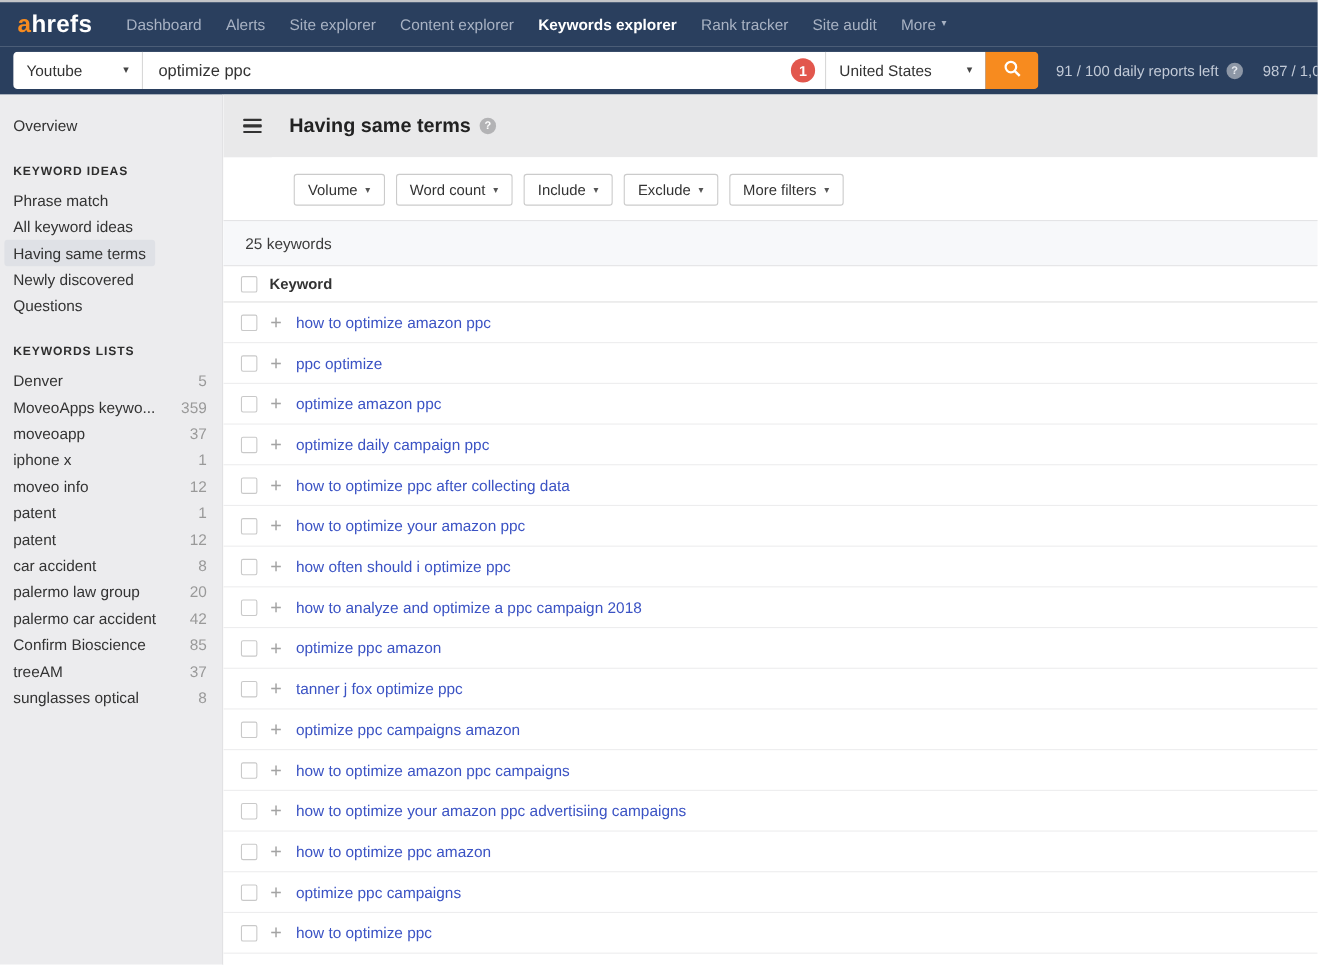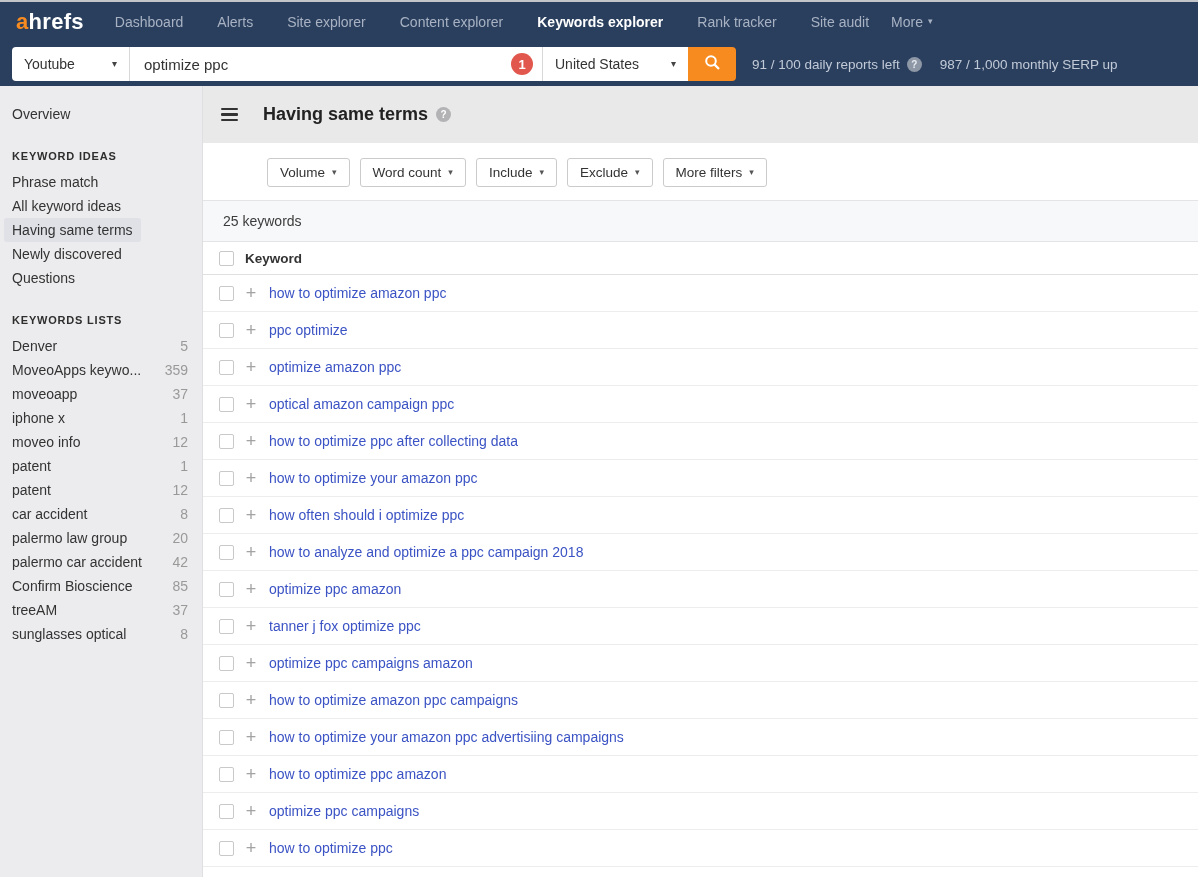--- a/index.html
+++ b/index.html
@@ -7,29 +7,29 @@
   body { font-family:"Liberation Sans", sans-serif; background:#fff; }
   .app { width:1198px; height:877px; overflow:hidden; display:flex; flex-direction:column; }
 
   
   .top-strip { height:2px; background:#c3c5c8; flex:0 0 2px; }
 
   
   .nav { height:40px; background:#2a3f5e; display:flex; align-items:center; padding-left:16px; flex:0 0 40px; white-space:nowrap; }
   .logo { font-size:22px; font-weight:bold; color:#fff; margin-right:20px; letter-spacing:.3px; cursor:pointer; }
   .logo .logo-a { color:#f78b1f; }
-  .nav-items { display:flex; align-items:flex-start;gap:12px; }
+  .nav-items { display:flex; align-items:flex-start; }
   .nav-item { color:#a8b2c3; font-size:14px; padding:0 11px; cursor:pointer; }
   .nav-item.active { color:#fff; font-weight:600; }
   .caret { font-size:9px; margin-left:5px; position:relative; top:-1px; }
   .nav-more { color:#a8b2c3; font-size:14px; padding:0 11px; cursor:pointer; display:inline-flex; align-items:center; }
 
   
   .searchrow { height:44px; background:#2a3f5e; display:flex; align-items:center; padding-left:12px; flex:0 0 44px; white-space:nowrap; overflow:hidden; }
-  .searchbar { display:flex; height:34px; width:724px; flex:0 0 auto; border-radius:4px; overflow:hidden; }
+  .searchbar { display:flex; height:34px; width:932px; flex:0 0 auto; border-radius:4px; overflow:hidden; }
   .sb-select { background:#fff; display:flex; align-items:center; justify-content:space-between; padding:0 12px; font-size:14px; color:#333; cursor:pointer; }
   .sb-select .caret { color:#444; font-size:10px; }
   .sb-select.youtube { width:118px; border-right:1px solid #d8d8d8; }
   .sb-select.country { width:146px; border-left:1px solid #d8d8d8; }
   .sb-input { background:#fff; flex:1; display:flex; align-items:center; padding:0 38px 0 14px; position:relative; font-size:15px; color:#333; cursor:text; }
   .spell-underline { border-bottom:2px solid #f29c9c; padding-bottom:8px; }
   .badge { position:absolute; right:9px; top:6px; width:22px; height:22px; border-radius:50%; background:#e2574d; color:#fff; font-size:13px; font-weight:bold; display:flex; align-items:center; justify-content:center; }
   .sb-btn { width:48px; background:#f78b1f; display:flex; align-items:center; justify-content:center; border:none; cursor:pointer; }
   .quota { color:#c2cad7; font-size:13.5px; margin-left:16px; display:inline-flex; align-items:center; }
   .quota + .quota { margin-left:18px; }
@@ -284,21 +284,21 @@
 
           <div class="krow">
             <span class="checkbox"></span>
             <span class="plus">+</span>
             <a class="klink">optimize amazon ppc</a>
           </div>
 
           <div class="krow">
             <span class="checkbox"></span>
             <span class="plus">+</span>
-            <a class="klink">optical amazon campaign ppc</a>
+            <a class="klink">optimize daily campaign ppc</a>
           </div>
 
           <div class="krow">
             <span class="checkbox"></span>
             <span class="plus">+</span>
             <a class="klink">how to optimize ppc after collecting data</a>
           </div>
 
           <div class="krow">
             <span class="checkbox"></span>

